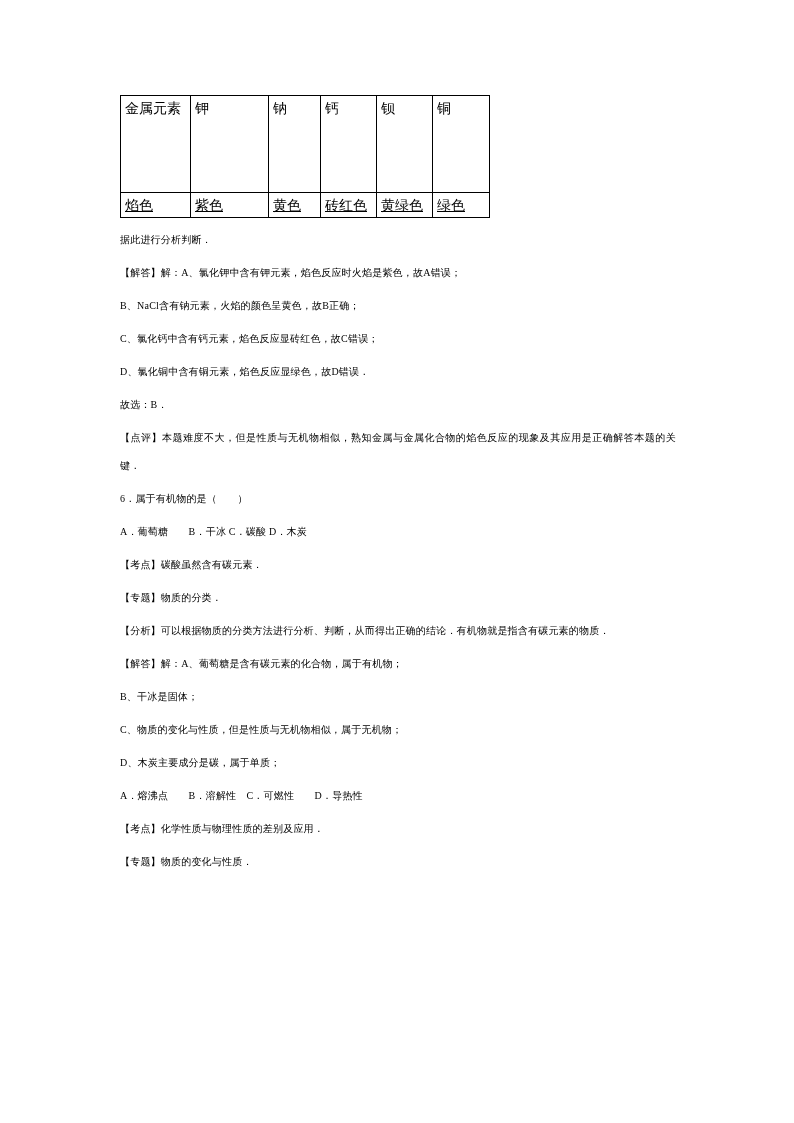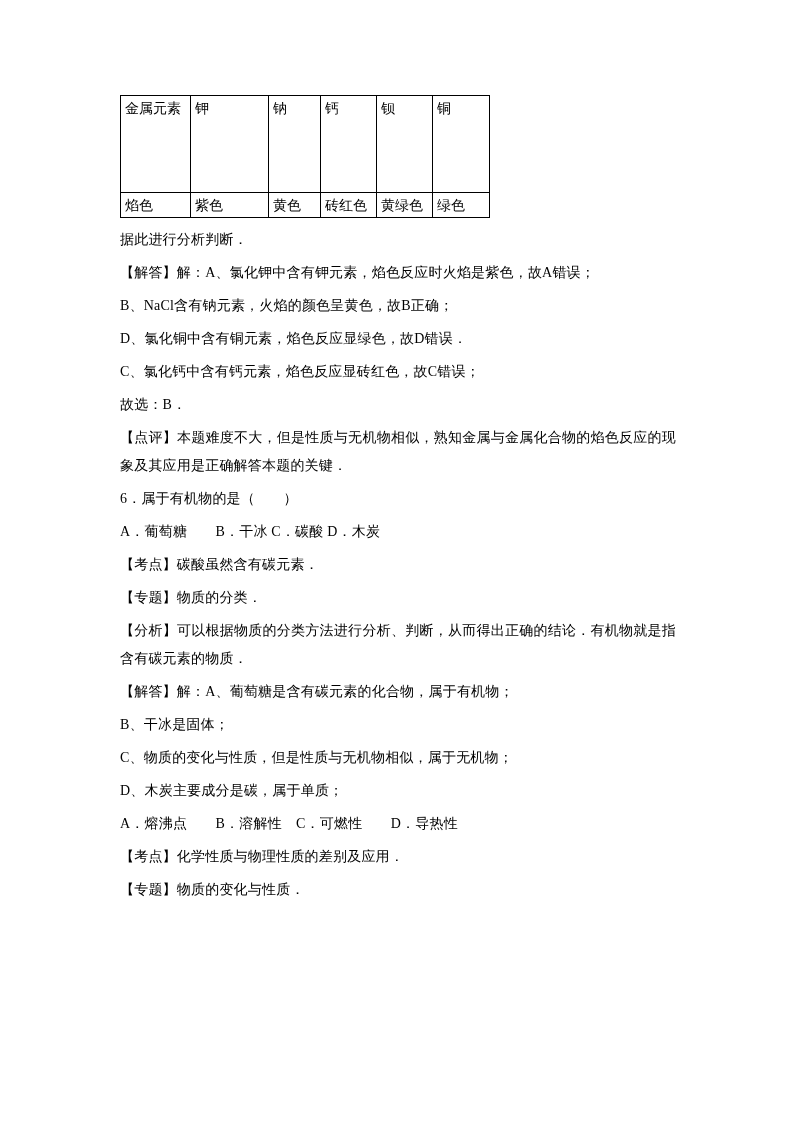--- a/index.html
+++ b/index.html
@@ -20,29 +20,29 @@
     margin-bottom: 8px;
   }
   table.flame-table td {
     border: 1px solid #000000;
     font-size: 14px;
     padding: 4px 3px 2px 4px;
     overflow: hidden;
     white-space: nowrap;
   }
   tr.row-elements td { height: 97px; vertical-align: top; }
-  tr.row-colors td { height: 18px; vertical-align: middle; }
+  tr.row-colors td { height: 18px; vertical-align: middle; text-decoration: underline; }
   .col-label { width: 70px; }
   .col-k { width: 78px; }
   .col-na { width: 52px; }
   .col-ca { width: 56px; }
   .col-ba { width: 56px; }
   .col-cu { width: 57px; }
   .body-text p {
-    font-size: 14px;
+    font-size: 10px;
     line-height: 28px;
     margin-bottom: 5px;
     text-align: justify;
     letter-spacing: 0.2px;
   }
 </style>
 </head>
 <body>
 
 <div class="page">
@@ -65,22 +65,22 @@
       <td class="col-ba">黄绿色</td>
       <td class="col-cu">绿色</td>
     </tr>
   </tbody>
     </table>
 
   <div class="body-text">
     <p>据此进行分析判断．</p>
     <p>【解答】解：A、氯化钾中含有钾元素，焰色反应时火焰是紫色，故A错误；</p>
     <p>B、NaCl含有钠元素，火焰的颜色呈黄色，故B正确；</p>
+    <p>C、氯化钙中含有钙元素，焰色反应显砖红色，故C错误；</p>
     <p>D、氯化铜中含有铜元素，焰色反应显绿色，故D错误．</p>
-    <p>C、氯化钙中含有钙元素，焰色反应显砖红色，故C错误；</p>
     <p>故选：B．</p>
     <p>【点评】本题难度不大，但是性质与无机物相似，熟知金属与金属化合物的焰色反应的现象及其应用是正确解答本题的关键．</p>
 
     <p>6．属于有机物的是（　　）</p>
     <p>A．葡萄糖　　B．干冰 C．碳酸 D．木炭</p>
     <p>【考点】碳酸虽然含有碳元素．</p>
     <p>【专题】物质的分类．</p>
     <p>【分析】可以根据物质的分类方法进行分析、判断，从而得出正确的结论．有机物就是指含有碳元素的物质．</p>
     <p>【解答】解：A、葡萄糖是含有碳元素的化合物，属于有机物；</p>
     <p>B、干冰是固体；</p>

